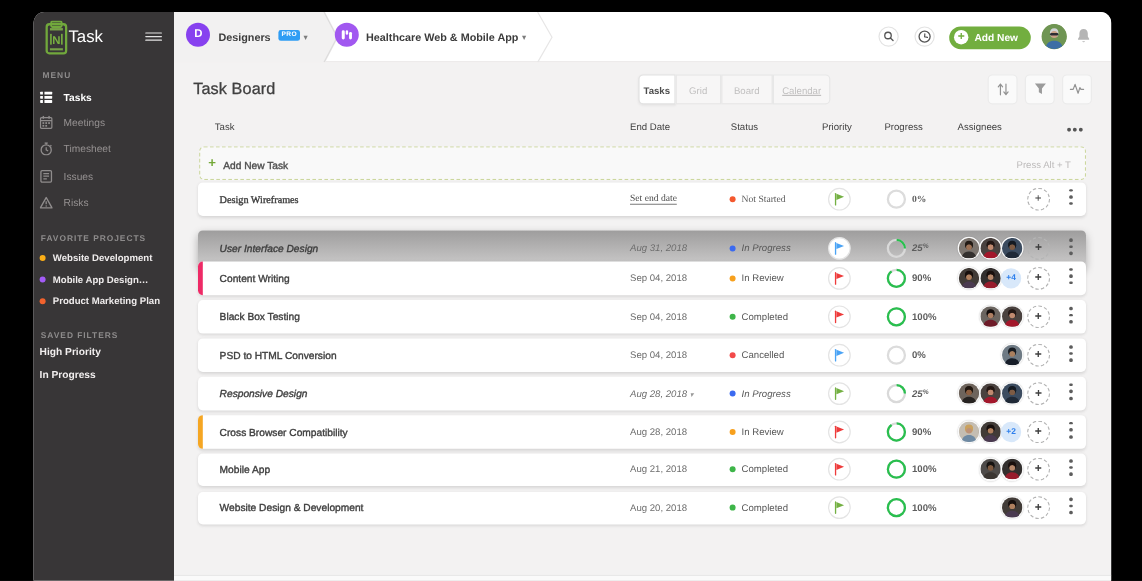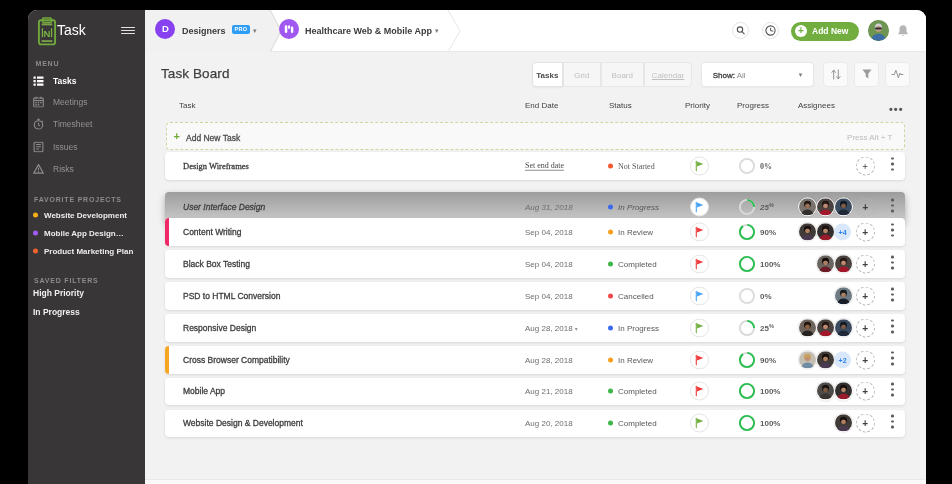--- a/index.html
+++ b/index.html
@@ -212,24 +212,20 @@
       </div>
     <div class="seg" style="left:417.8px; width:38px;">
         <span>Grid</span>
       </div>
     <div class="seg" style="left:455.8px; width:43px;">
         <span>Board</span>
       </div>
     <div class="seg" style="left:498.8px; width:48.5px; border-radius:0 4px 4px 0;text-decoration:underline;">
         <span>Calendar</span>
       </div>
-    <div id="showall">
-        <div class="t">Show: <b>All</b></div>
-        <div class="c">▾</div>
-      </div>
     <div class="tbtn" style="left:678.4px">
       <svg width="12" height="13" viewBox="0 0 12 13">
           <path d="M3.7 11 V2.6 M3.7 2.2 L1.9 4.4 M3.7 2.2 L5.5 4.4" stroke="#929292" stroke-width="1" fill="none" stroke-linecap="round"></path>
           <path d="M8.3 2 V10.4 M8.3 10.8 L6.5 8.6 M8.3 10.8 L10.1 8.6" stroke="#929292" stroke-width="1" fill="none" stroke-linecap="round"></path>
         </svg>
     </div>
     <div class="tbtn" style="left:709px">
       <svg width="12" height="12" viewBox="0 0 12 12">
           <path d="M1.4 1.6 H10.6 L7.3 5.8 V10.4 L4.7 8.8 V5.8 Z" fill="#9b9b9b"></path>
         </svg>
@@ -441,21 +437,21 @@
             <path d="M3.2 18c0.9-3.4 3.7-4.8 6.8-4.8s5.9 1.4 6.8 4.8A9.96 9.96 0 0 1 10 20a9.96 9.96 0 0 1-6.8-2z" fill="#161d28"></path>
           </svg>
         </div>
 <div class="rplus">+</div>
 <div class="rdots">
           <i></i>
           <i></i>
           <i></i>
         </div>
 </div>
-<div class="row" style="top:262.0px;height:27.5px;">
+<div class="row" style="top:262.0px;height:27.5px;font-style:italic;">
 <div class="rname">Responsive Design</div>
 <div class="rdate">Aug 28, 2018 <span class="dcaret">▾</span></div>
 <div class="rdot" style="background:#3b6af0"></div>
 <div class="rstatus">In Progress</div>
 <div class="rflag">
           <svg width="13" height="13" viewBox="0 0 13 13" style="display:block">
             <path d="M3.3 1.8 L3.3 11.3" stroke="#74b043" stroke-width="1.1" stroke-linecap="round" fill="none"></path>
             <path d="M4 1.9 L10.4 4.5 L4 7.1 Z" fill="#74b043"></path>
           </svg>
         </div>

